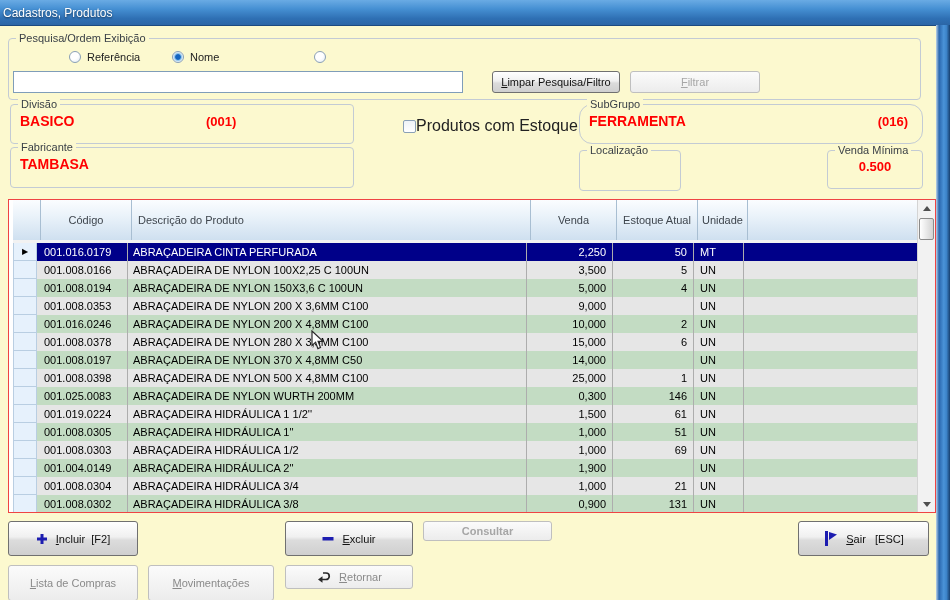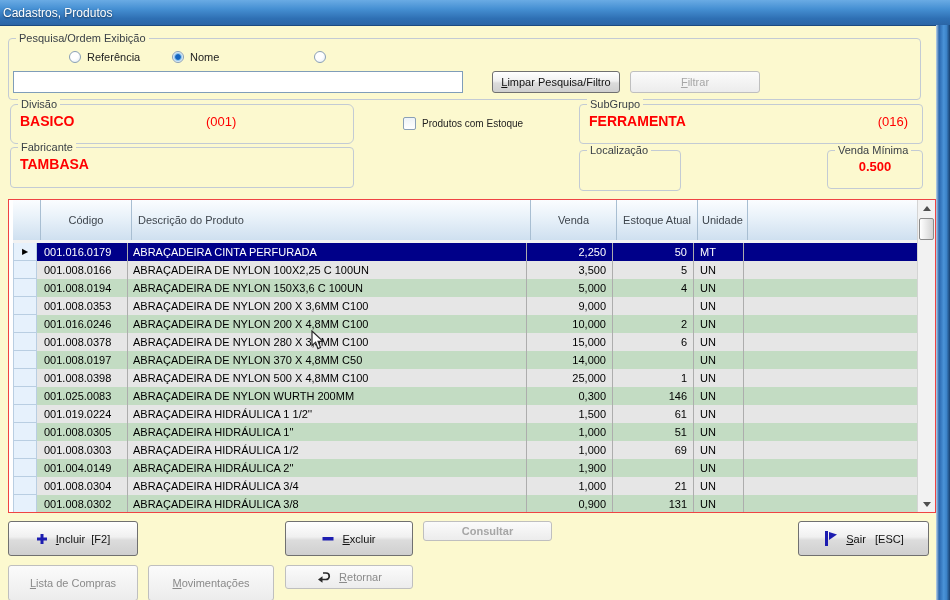--- a/index.html
+++ b/index.html
@@ -12,29 +12,29 @@
     display:flex;align-items:center;border-bottom:1px solid #1c4a80;}
   .titlebar .title{color:#fff;font-size:12px;padding-left:3px;text-shadow:0 1px 2px rgba(0,0,0,.55);}
   .win-right-border{position:absolute;left:936px;top:25px;width:14px;height:575px;
     background:linear-gradient(90deg,#bcd4ea 0%,#2a67ae 22%,#4a93d8 55%,#3c83c8 75%,#173f6e 100%);}
 
   
   .groupbox{position:absolute;border:1px solid #c3cbd4;border-radius:4px;background:transparent;}
   .group-label{position:absolute;top:-7px;left:7px;background:#FCF9CF;padding:0 3px;
     font-size:11px;color:#3a4047;white-space:nowrap;}
   .red-val{position:absolute;left:9px;top:8px;font-size:14px;font-weight:bold;color:#f00;white-space:nowrap;}
-  .red-code{position:absolute;top:9px;font-size:13px;font-weight:normal;color:#f00;}
+  .red-code{position:absolute;top:9px;font-size:13px;font-weight:bold;color:#f00;}
 
   
   .radio-item{position:absolute;display:flex;align-items:center;gap:6px;font-size:11px;color:#222;margin-left:40px;}
   .radio-circle{width:12px;height:12px;border-radius:50%;border:1px solid #8aa0b6;
     background:radial-gradient(circle at 35% 30%,#ffffff 45%,#dfe9f2);box-sizing:border-box;}
   .radio-item.selected .radio-circle{
     background:radial-gradient(circle at 50% 50%,#1565c0 0 34%,#7db9e8 45%,#f2f8fd 70%);}
-  .checkbox-wrap{position:absolute;display:flex;align-items:center;gap:6px;font-size:10px;color:#222;}
+  .checkbox-wrap{position:absolute;display:flex;align-items:center;font-size:16px;color:#222;}
   .checkbox{width:13px;height:13px;border:1px solid #8aa0b6;border-radius:2px;
     background:linear-gradient(180deg,#eef3f7,#ffffff);box-sizing:border-box;}
 
   
   .text-input{position:absolute;background:#fff;border:1px solid #7f9db9;box-sizing:border-box;
     font-size:12px;padding:2px 4px;}
   .btn{position:absolute;display:flex;align-items:center;justify-content:center;gap:8px;
     font-size:11px;color:#111;border:1px solid #707070;border-radius:3px;box-sizing:border-box;
     background:linear-gradient(180deg,#ffffff 0%,#f0f0f0 45%,#dcdcdc 55%,#cfcfcf 100%);
     cursor:default;white-space:nowrap;}
@@ -121,27 +121,27 @@
 
   <input class="text-input" style="left: 13px; top: 71px; width: 450px; height: 22px;" value="">
 
   <div class="btn" style="left:492px;top:71px;width:128px;height:22px;">
     <span><span class="u">L</span><span>impar Pesquisa/Filtro</span></span>
   </div>
   <div class="btn disabled" style="left:630px;top:71px;width:130px;height:22px;">
     <span><span class="u">F</span><span>iltrar</span></span>
   </div>
 
-  <div class="groupbox" style="left:10px;top:104px;width:342px;height:38px;border-radius:6px;">
+  <div class="groupbox" style="left:10px;top:104px;width:342px;height:38px;">
     <span class="group-label">Divisão</span>
     <span class="red-val">BASICO</span>
     <span class="red-code" style="left:195px;">(001)</span>
   </div>
 
-  <div class="groupbox" style="left:579px;top:104px;width:342px;height:38px;">
+  <div class="groupbox" style="left:579px;top:104px;width:342px;height:38px;border-radius:13px;">
     <span class="group-label">SubGrupo</span>
     <span class="red-val">FERRAMENTA</span>
     <span class="red-code" style="right:14px;">(016)</span>
   </div>
 
   <div class="checkbox-wrap" style="left:403px;top:117px;">
     <span class="checkbox"></span>
     <span>Produtos com Estoque</span>
   </div>
 

